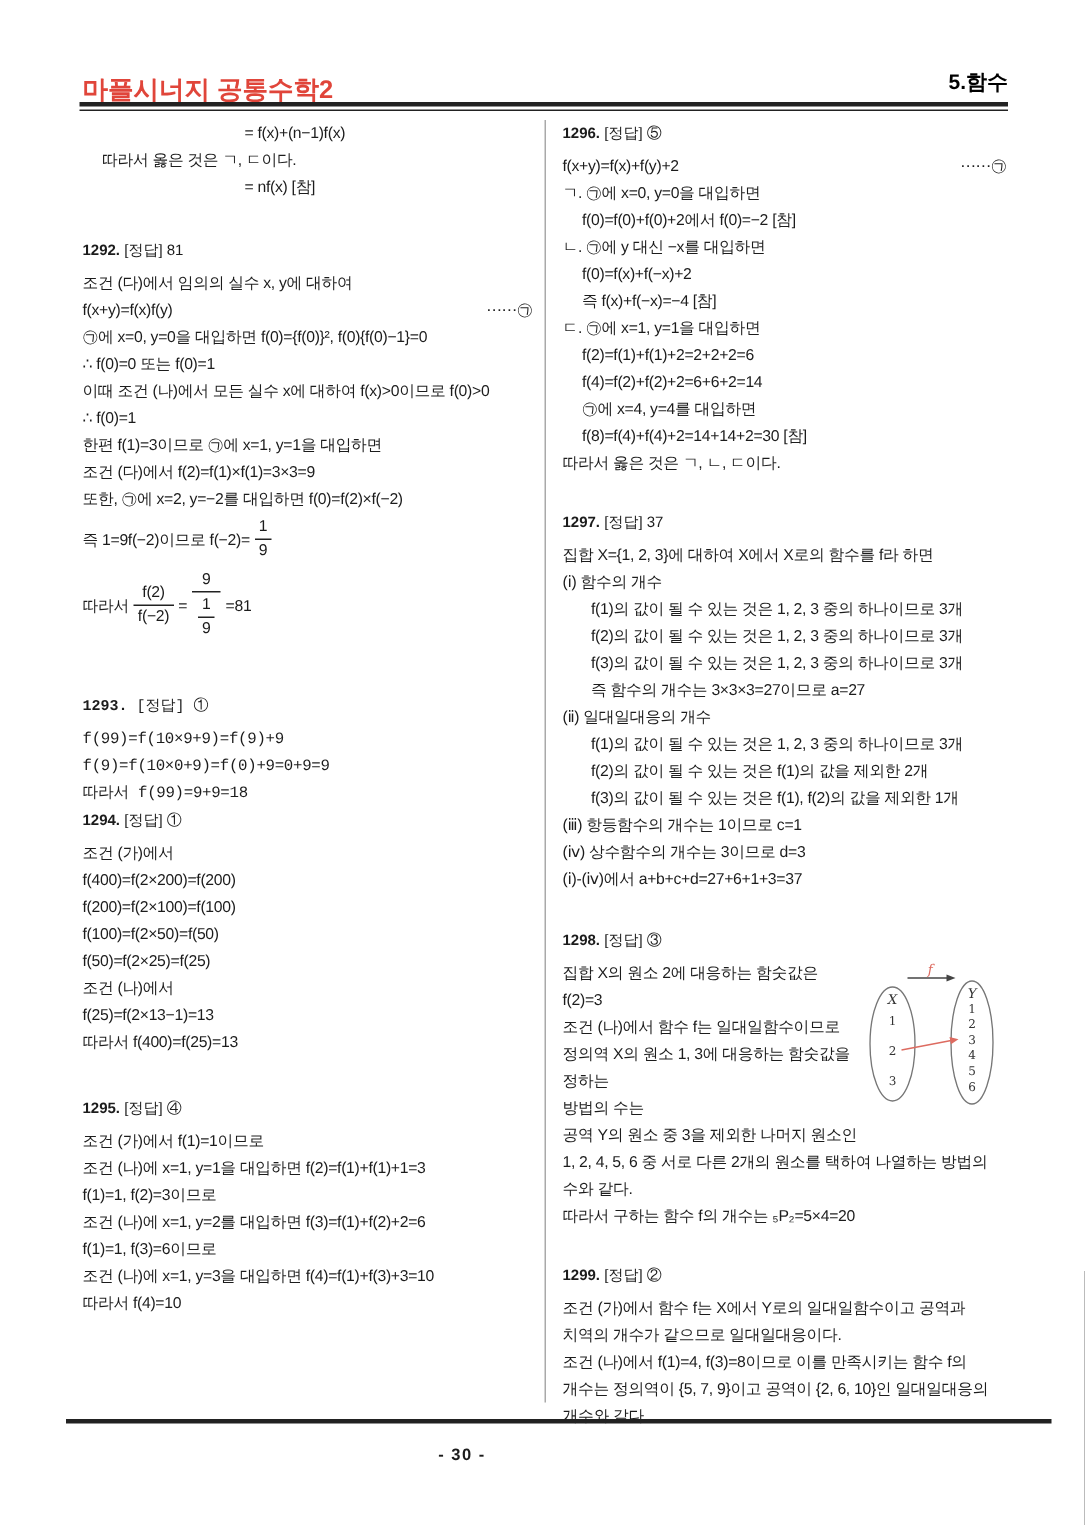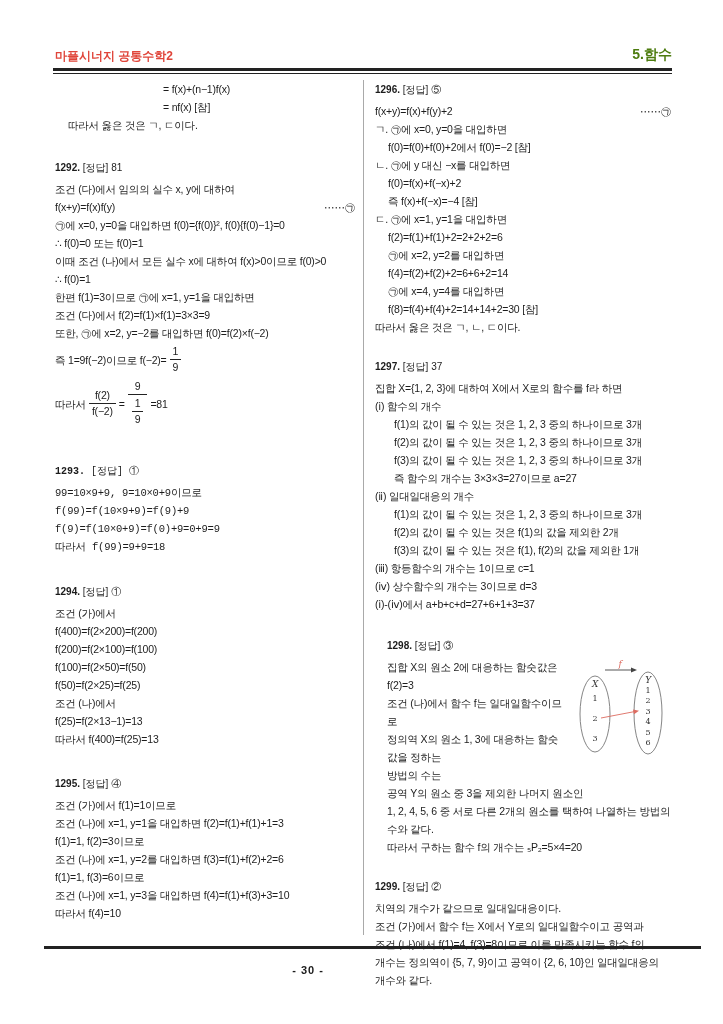--- a/index.html
+++ b/index.html
@@ -3,21 +3,21 @@
 <meta charset="utf-8">
 <style>
   html,body{margin:0;padding:0;background:#888;}
   .page{
     position:relative;width:723px;height:1024px;background:#ffffff;
     font-family:"Liberation Sans",sans-serif;color:#1c1c1c;overflow:hidden;
     margin:0 auto;
   }
   
   .header{position:absolute;left:53px;right:51px;top:46px;height:20px;}
-  .htitle{position:absolute;left:2px;top:2px;font-size:12px;font-weight:bold;letter-spacing:0px;text-align:center;}
+  .htitle{position:absolute;left:2px;top:2px;font-size:17px;font-weight:bold;letter-spacing:0px;text-align:center;}
   .hchap{position:absolute;right:0;top:0;font-size:14px;font-weight:bold;}
   .header-rule{position:absolute;left:53px;right:51px;top:68px;}
   .header-rule .r1{height:2.5px;background:#222;}
   .header-rule .r2{height:1px;background:#222;margin-top:2px;}
   
   .content{position:absolute;left:0;top:80px;width:723px;}
   .col{position:absolute;top:0;font-size:10.5px;line-height:18px;letter-spacing:-0.2px;}
   .col.left{left:55px;width:300px;}
   .col.right{left:375px;width:296px;}
   .divider{position:absolute;left:363px;top:80px;height:855px;width:1px;background:#a9a9a9;}
@@ -42,33 +42,33 @@
   .bottom-rule{position:absolute;left:44px;right:22px;top:946px;height:2.5px;background:#222;}
   .footer{position:absolute;left:0;width:616px;top:964px;text-align:center;
     font-size:11px;font-weight:bold;letter-spacing:1px;}
 </style>
 </head>
 <body>
 
 <div class="page">
   <div class="header">
     <span class="htitle" style="color: rgb(224, 69, 58);">마플시너지  공통수학2</span>
-    <span class="hchap" style="color: #4d7c0f;">5.함수</span>
+    <span class="hchap" style="color: #000000;">5.함수</span>
   </div>
   <div class="header-rule">
       <div class="r1"></div>
       <div class="r2"></div>
     </div>
 
   <div class="content">
     <div class="col left" id="col-left">
         <div class="block">
           <div class="line l8">= f(x)+(n−1)f(x)</div>
+          <div class="line l1">따라서 옳은 것은 ㄱ, ㄷ이다.</div>
           <div class="line l8">= nf(x) [참]</div>
-          <div class="line l1">따라서 옳은 것은 ㄱ, ㄷ이다.</div>
         </div>
         <div class="block" style="margin-top: 24px;">
           <div class="bhead"><span class="bnum">1292. </span><span>[정답] </span><span>81</span></div>
           <div class="line">조건 (다)에서 임의의 실수 x, y에 대하여</div>
           <div class="line split">
             <span>f(x+y)=f(x)f(y)</span>
             <span>⋯⋯㉠</span>
           </div>
           <div class="line">㉠에 x=0, y=0을 대입하면 f(0)={f(0)}², f(0){f(0)−1}=0</div>
           <div class="line">∴  f(0)=0 또는 f(0)=1</div>
@@ -93,26 +93,25 @@
             <span>=</span>
             <span class="frac">
               <span class="fn">9</span>
               <span class="fd"><span class="frac"><span class="fn">1</span><span class="fd">9</span></span></span>
             </span>
             <span>=81</span>
           </div>
         </div>
         <div class="block" style="margin-top: 32px; font-family: Liberation Mono, monospace;">
           <div class="bhead"><span class="bnum">1293. </span><span>[정답] </span><span>①</span></div>
-          <div class="line">99=10×9+9, 9=10×0+9이므로</div>
           <div class="line">f(99)=f(10×9+9)=f(9)+9</div>
           <div class="line">f(9)=f(10×0+9)=f(0)+9=0+9=9</div>
           <div class="line">따라서 f(99)=9+9=18</div>
         </div>
-        <div class="block" style="margin-top: 26px;">
+        <div class="block" style="">
           <div class="bhead"><span class="bnum">1294. </span><span>[정답] </span><span>①</span></div>
           <div class="line">조건 (가)에서</div>
           <div class="line">f(400)=f(2×200)=f(200)</div>
           <div class="line">f(200)=f(2×100)=f(100)</div>
           <div class="line">f(100)=f(2×50)=f(50)</div>
           <div class="line">f(50)=f(2×25)=f(25)</div>
           <div class="line">조건 (나)에서</div>
           <div class="line">f(25)=f(2×13−1)=13</div>
           <div class="line">따라서 f(400)=f(25)=13</div>
         </div>
@@ -134,21 +133,20 @@
             <span>f(x+y)=f(x)+f(y)+2</span>
             <span>⋯⋯㉠</span>
           </div>
           <div class="line">ㄱ. ㉠에 x=0, y=0을 대입하면</div>
           <div class="line l1">f(0)=f(0)+f(0)+2에서 f(0)=−2 [참]</div>
           <div class="line">ㄴ. ㉠에 y 대신 −x를 대입하면</div>
           <div class="line l1">f(0)=f(x)+f(−x)+2</div>
           <div class="line l1">즉 f(x)+f(−x)=−4 [참]</div>
           <div class="line">ㄷ. ㉠에 x=1, y=1을 대입하면</div>
           <div class="line l1">f(2)=f(1)+f(1)+2=2+2+2=6</div>
-          <div class="line l1">㉠에 x=2, y=2를 대입하면</div>
           <div class="line l1">f(4)=f(2)+f(2)+2=6+6+2=14</div>
           <div class="line l1">㉠에 x=4, y=4를 대입하면</div>
           <div class="line l1">f(8)=f(4)+f(4)+2=14+14+2=30 [참]</div>
           <div class="line">따라서 옳은 것은 ㄱ, ㄴ, ㄷ이다.</div>
         </div>
         <div class="block" style="margin-top: 21px;">
           <div class="bhead"><span class="bnum">1297. </span><span>[정답] </span><span>37</span></div>
           <div class="line">집합 X={1, 2, 3}에 대하여 X에서 X로의 함수를 f라 하면</div>
           <div class="line">(ⅰ) 함수의 개수</div>
           <div class="line l2">f(1)의 값이 될 수 있는 것은 1, 2, 3 중의 하나이므로 3개</div>
@@ -156,21 +154,21 @@
           <div class="line l2">f(3)의 값이 될 수 있는 것은 1, 2, 3 중의 하나이므로 3개</div>
           <div class="line l2">즉 함수의 개수는 3×3×3=27이므로 a=27</div>
           <div class="line">(ⅱ) 일대일대응의 개수</div>
           <div class="line l2">f(1)의 값이 될 수 있는 것은 1, 2, 3 중의 하나이므로 3개</div>
           <div class="line l2">f(2)의 값이 될 수 있는 것은 f(1)의 값을 제외한 2개</div>
           <div class="line l2">f(3)의 값이 될 수 있는 것은 f(1), f(2)의 값을 제외한 1개</div>
           <div class="line">(ⅲ) 항등함수의 개수는 1이므로 c=1</div>
           <div class="line">(ⅳ) 상수함수의 개수는 3이므로 d=3</div>
           <div class="line">(ⅰ)-(ⅳ)에서 a+b+c+d=27+6+1+3=37</div>
         </div>
-        <div class="block" style="margin-top: 23px; margin-left: 12px;">
+        <div class="block" style="margin-top: 23px;">
           <div class="bhead"><span class="bnum">1298. </span><span>[정답] </span><span>③</span></div>
           <div class="diagram"><svg viewBox="0 0 100 96" width="100" height="96">
               <ellipse cx="24" cy="54" rx="15" ry="38" fill="none" stroke="#777" stroke-width="0.9"></ellipse>
               <ellipse cx="77" cy="53" rx="14" ry="41" fill="none" stroke="#777" stroke-width="0.9"></ellipse>
               <text x="24" y="27" text-anchor="middle" font-style="italic" font-size="9" fill="#333">X</text>
               <text x="77" y="23" text-anchor="middle" font-style="italic" font-size="9" fill="#333">Y</text>
               <text x="24" y="41" text-anchor="middle" font-size="8" fill="#333">1</text>
               <text x="24" y="61" text-anchor="middle" font-size="8" fill="#333">2</text>
               <text x="24" y="81" text-anchor="middle" font-size="8" fill="#333">3</text>
               <text x="77" y="33" text-anchor="middle" font-size="8" fill="#333">1</text>
@@ -189,22 +187,22 @@
           <div class="line">조건 (나)에서 함수 f는 일대일함수이므로</div>
           <div class="line">정의역 X의 원소 1, 3에 대응하는 함숫값을 정하는</div>
           <div class="line">방법의 수는</div>
           <div class="line">공역 Y의 원소 중 3을 제외한 나머지 원소인</div>
           <div class="line">1, 2, 4, 5, 6 중 서로 다른 2개의 원소를 택하여 나열하는 방법의</div>
           <div class="line">수와 같다.</div>
           <div class="line">따라서 구하는 함수 f의 개수는 ₅P₂=5×4=20</div>
         </div>
         <div class="block" style="margin-top: 21px;">
           <div class="bhead"><span class="bnum">1299. </span><span>[정답] </span><span>②</span></div>
+          <div class="line">조건 (가)에서 함수 f는 X에서 Y로의 일대일함수이고 공역과</div>
           <div class="line">치역의 개수가 같으므로 일대일대응이다.</div>
-          <div class="line">조건 (가)에서 함수 f는 X에서 Y로의 일대일함수이고 공역과</div>
           <div class="line">조건 (나)에서 f(1)=4, f(3)=8이므로 이를 만족시키는 함수 f의</div>
           <div class="line">개수는 정의역이 {5, 7, 9}이고 공역이 {2, 6, 10}인 일대일대응의</div>
           <div class="line">개수와 같다.</div>
         </div>
       </div>
   </div>
   <div class="divider"></div>
 
   <div class="bottom-rule"></div>
   <div class="footer">- 30 -</div>

